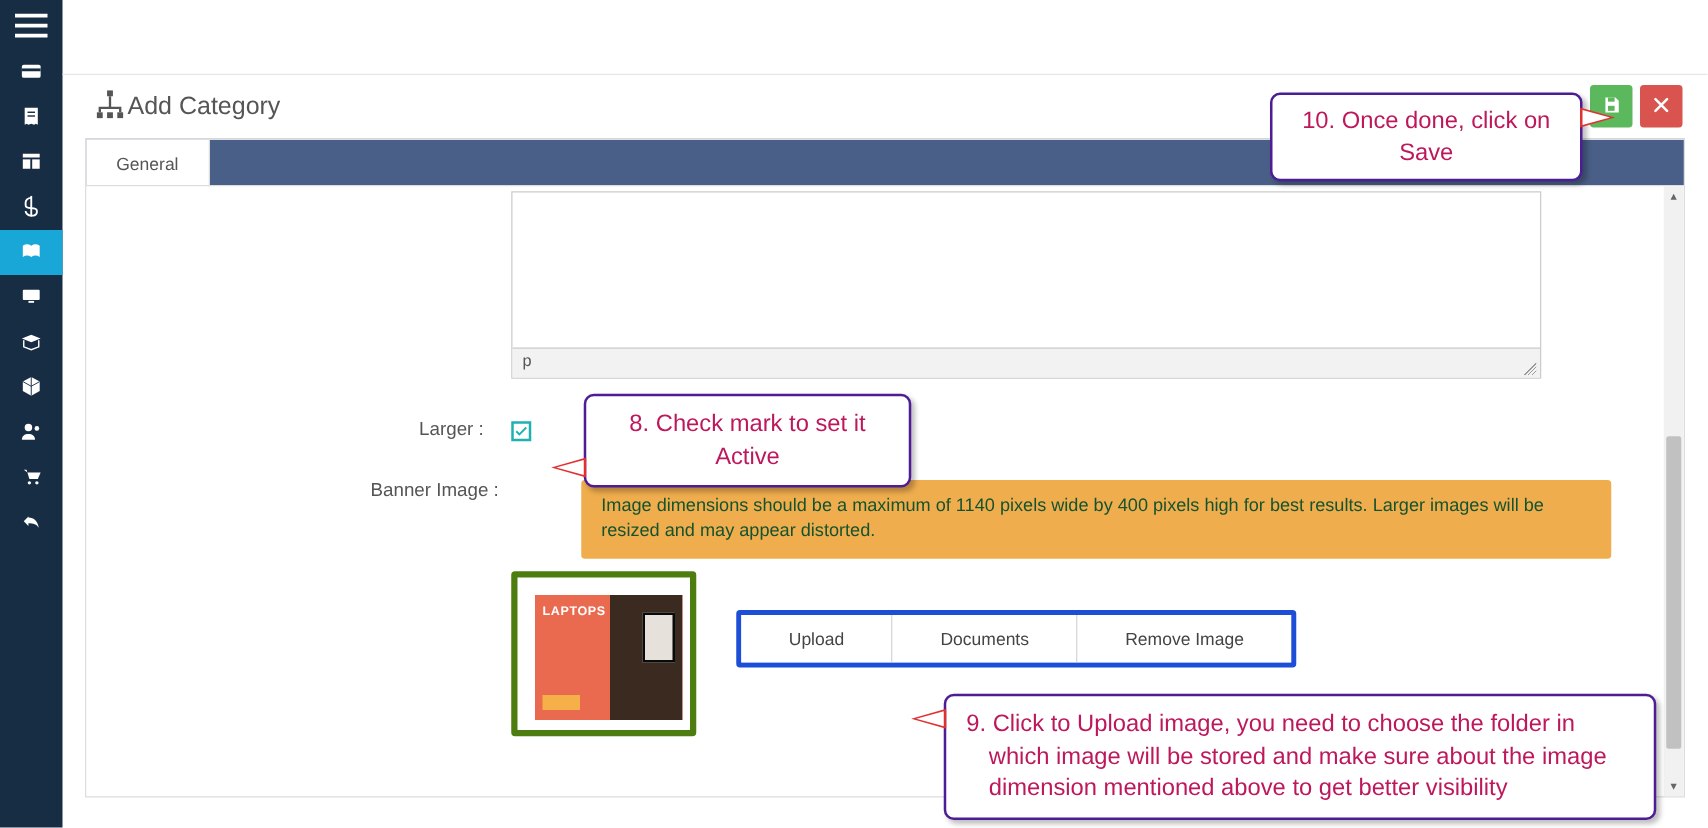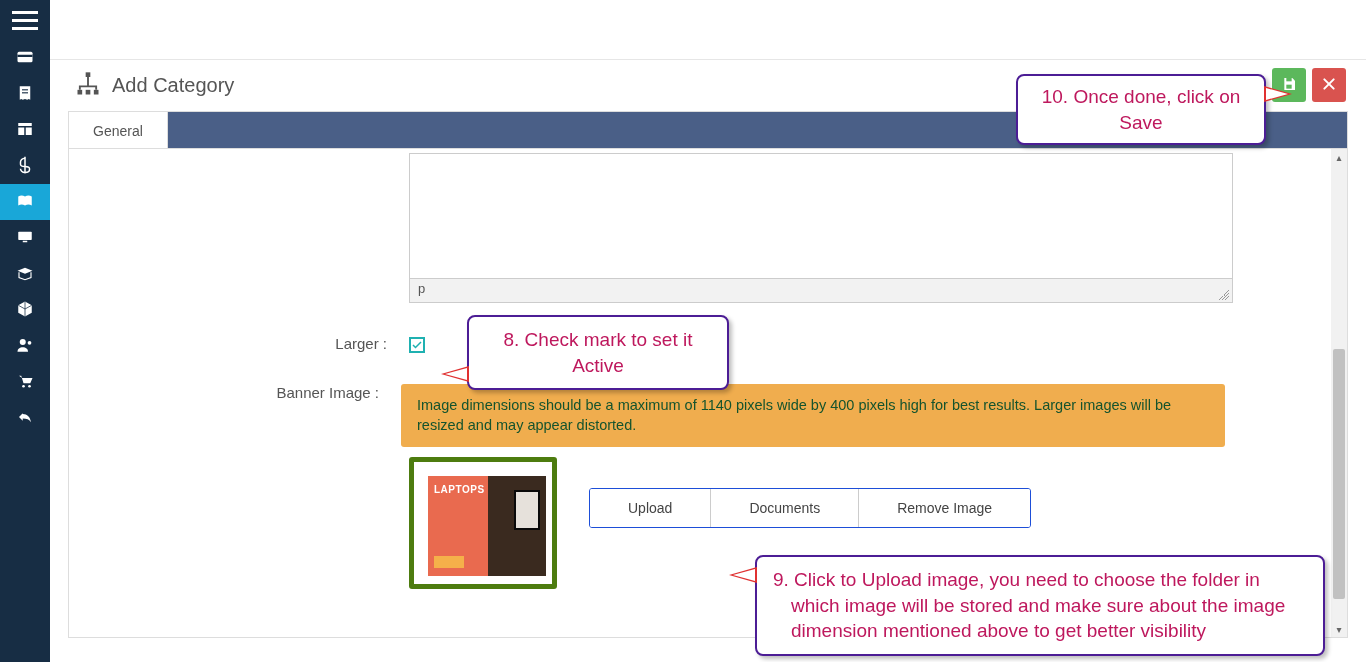--- a/index.html
+++ b/index.html
@@ -46,21 +46,21 @@
 
   .topstrip { height: 60px; border-bottom: 1px solid #e6e6e6; }
 
   .page-header {
     display: flex; align-items: center;
     padding: 10px 20px 10px 24px;
     position: relative;
   }
   .page-header .title-icon svg { width: 28px; height: 28px; fill: #555; }
   .page-header .title-text {
-    font-size: 20px; color: #555; font-weight: 400; margin-left: 10px;
+    font-size: 20px; color: #555; font-weight: 400; 
   }
 
   .actions {
     position: absolute; right: 20px; top: 8px;
     display: flex; gap: 6px;
   }
   .btn {
     width: 34px; height: 34px;
     border-radius: 3px;
     display: flex; align-items: center; justify-content: center;
@@ -143,21 +143,21 @@
   }
 
   .status-row { position:absolute; top:186px; left:20px; right:20px; }
   .checkbox {
     width:16px; height:16px; border:2px solid #1fb1b1;
     display:flex; align-items:center; justify-content:center;
     cursor:pointer; margin-top: 2px;
   }
   .checkbox svg { width:12px; height:12px; stroke:#1fb1b1; fill:none; stroke-width:3; }
 
-  .banner-row  { position:absolute; top:235px; left:12px; right:20px; }
+  .banner-row  { position:absolute; top:235px; left:32px; right:20px;gap:44px; }
 
   .alert {
     background:#f0ad4e; color:#14532d;
     border-radius:3px;
     padding:12px 16px;
     width: 824px;
     font-size:14.5px;
     line-height:1.35;
   }
 
@@ -174,21 +174,21 @@
     overflow:hidden;
   }
   .thumb-inner .brown { position:absolute; right:0; top:0; width:58px; height:100%; background:#3a2a1f; }
   .thumb-inner .screen { position:absolute; right:6px; top:14px; width:26px; height:40px; background:#e6e1db; border:2px solid #0a0a0a; }
   .thumb-inner .word { position:absolute; left:6px; top:8px; color:#fff; font-size:10px; font-weight:700; letter-spacing:.5px; }
   .thumb-inner .btncta { position:absolute; left:6px; bottom:8px; width:30px; height:12px; background:#f5b04a; }
 
   .btn-group {
     position:absolute; left:520px; top:339px;
     display:flex;
-    border:1px solid #1d4ed8; border-radius:3px; overflow:hidden;
+    border:4px solid #1d4ed8; border-radius:3px; overflow:hidden;
   }
   .btn-group .seg {
     height:38px; padding:0 38px;
     display:flex; align-items:center; justify-content:center;
     border-right:1px solid #ccc;
     background:#fff; color:#444; cursor:pointer;
     font-size:14px;
   }
   .btn-group .seg:last-child { border-right:none; }
 

